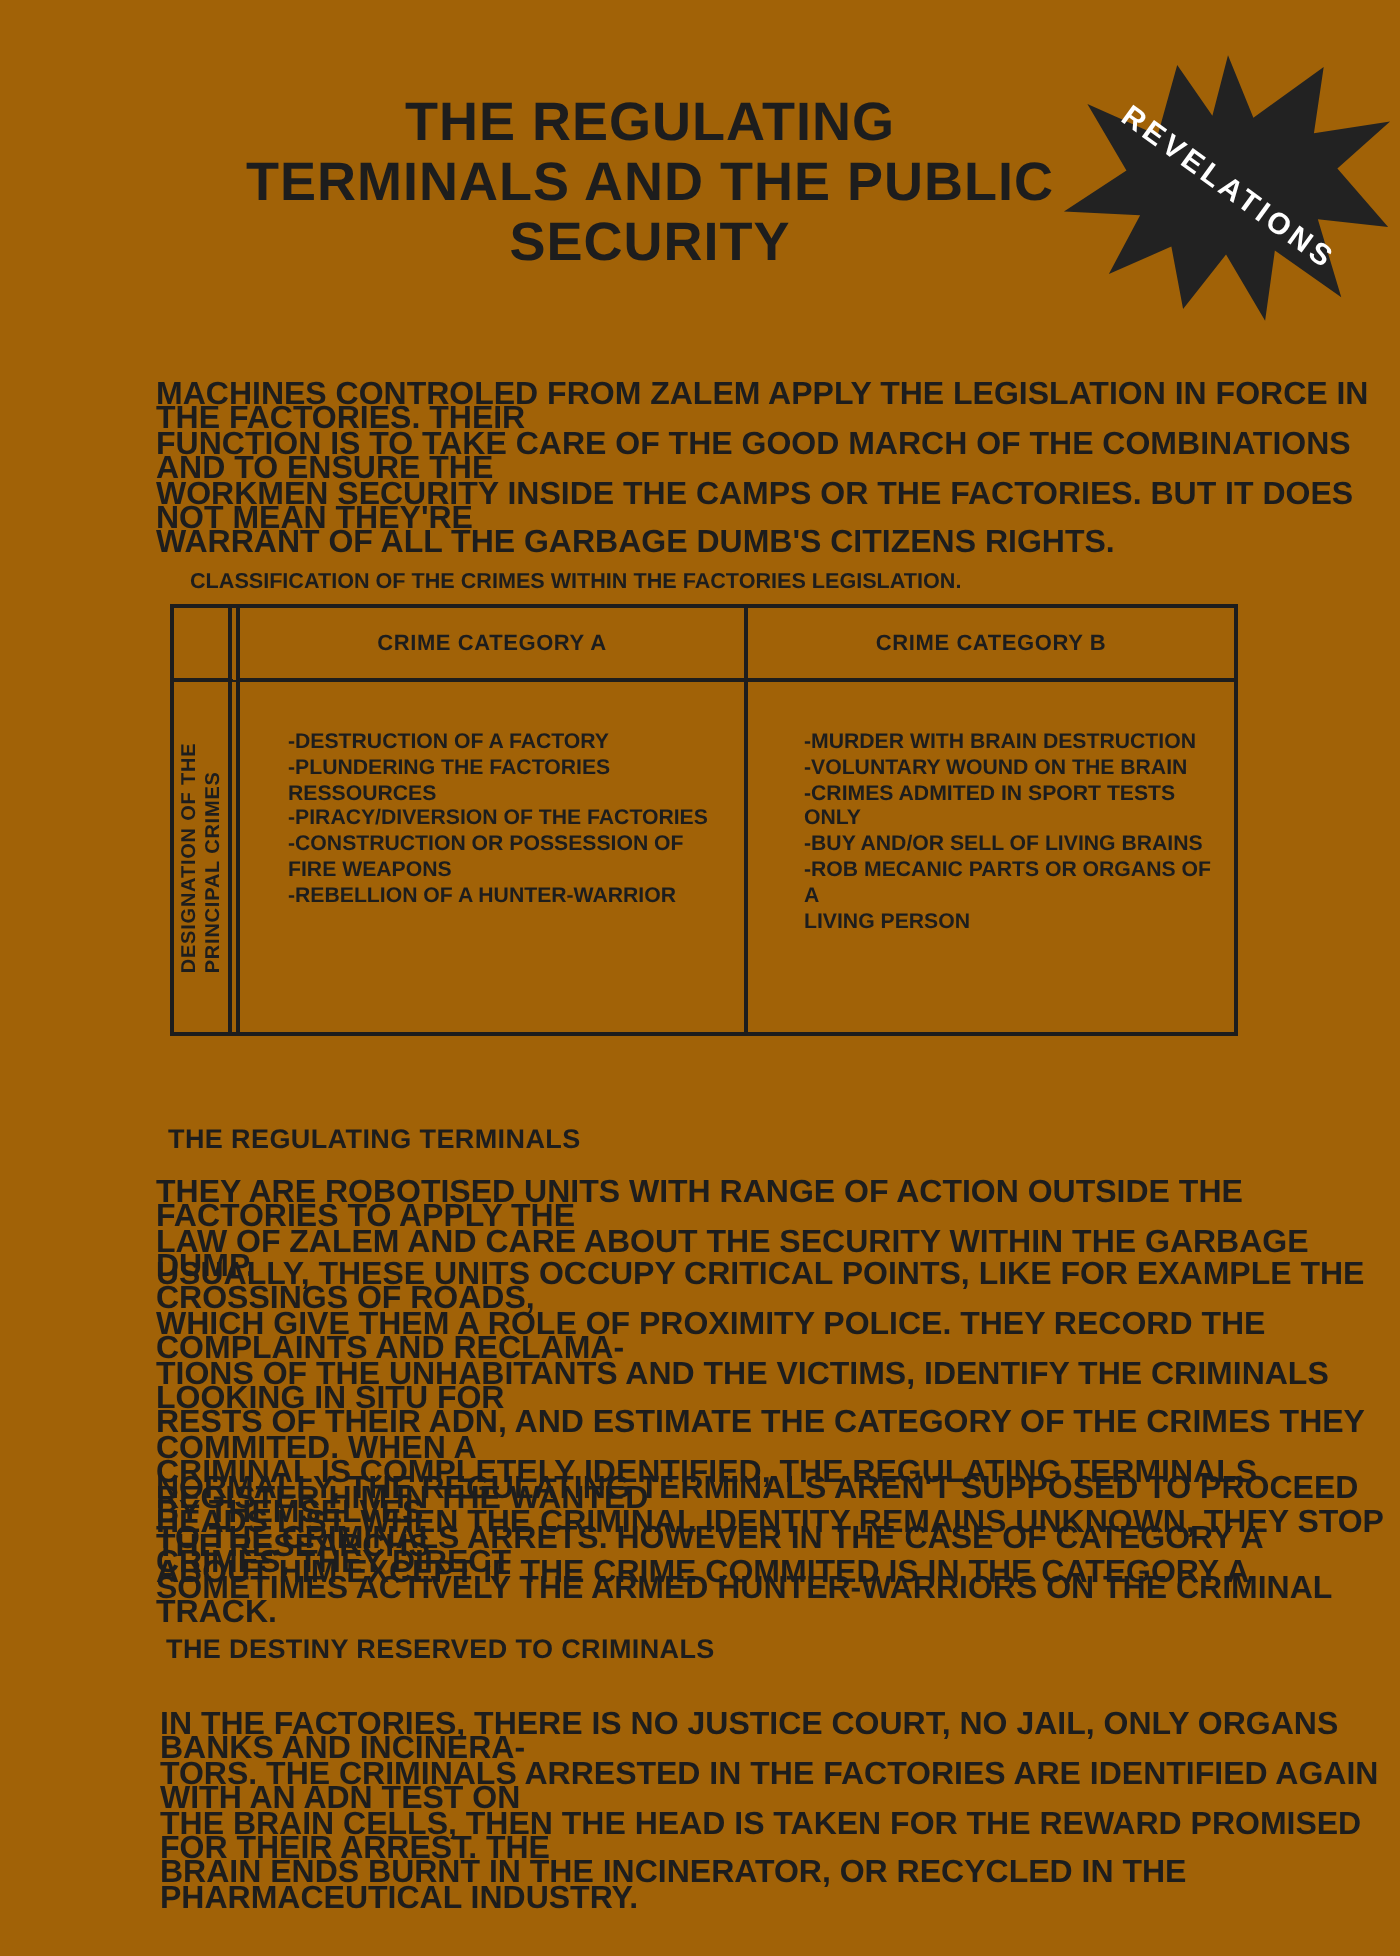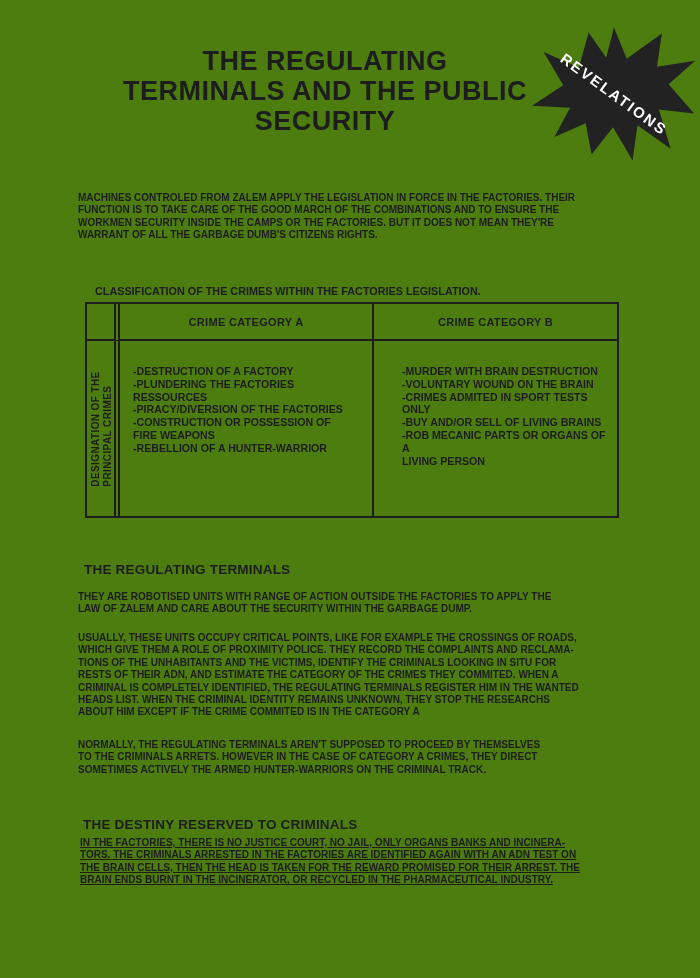--- a/index.html
+++ b/index.html
@@ -1,41 +1,41 @@
 <!DOCTYPE html>
 <html><head>
 <meta charset="utf-8">
 <style>
   html,body { margin:0; padding:0; }
   body { background:#e8e8e8; }
   .page {
     position:relative;
     width:700px; height:978px;
     margin:0 auto;
-    background:#4d7c0f;
+    background:#a16207;
     color:#1d1d1d;
     font-family:"Liberation Sans","DejaVu Sans",sans-serif;
     font-weight:700;
     overflow:hidden;
   }
   .doc-title {
     position:absolute; top:46px; left:50px; width:550px;
     text-align:center;
     font-size:27px; line-height:30px; letter-spacing:0.5px;
     white-space:pre-line;
   }
   .badge { position:absolute; top:24px; left:531px; width:166px; height:140px; }
   .badge svg { width:100%; height:100%; display:block; }
   .badge-label {
     position:absolute; top:50%; left:50%;
     transform:translate(-50%,-50%) rotate(36deg);
     color:#ffffff; font-size:15px; letter-spacing:2px; white-space:nowrap;
   }
   .h-sec { position:absolute; font-size:13.5px; letter-spacing:0.2px; white-space:nowrap; }
-  .para  { position:absolute; font-size:10px; line-height:12.4px; white-space:pre-line; }
+  .para  { position:absolute; font-size:16px; line-height:12.4px; white-space:pre-line; }
   .caption { position:absolute; top:285px; left:95px; font-size:10.8px; white-space:nowrap; }
 
   .crime-table {
     position:absolute; top:302px; left:85px;
     display:grid;
     grid-template-columns:33px 254px 243px;
     grid-template-rows:37px 175px;
     border:2px solid #1d1d1d;
   }
   .crime-table > div { box-sizing:border-box; }
@@ -47,21 +47,21 @@
   .hlabel  { border-right:6px double #1d1d1d; border-bottom:2px solid #1d1d1d; }
   .hcell-a { border-right:2px solid #1d1d1d; }
   .body-label { border-right:6px double #1d1d1d; position:relative; }
   .vlabel {
     position:absolute; left:50%; top:50%;
     transform:translate(-50%,-50%) rotate(-90deg);
     white-space:pre; font-size:10px; line-height:11.5px; letter-spacing:0.4px;
   }
   .body-a {
     border-right:2px solid #1d1d1d;
-    padding:24px 4px 0 13px;
+    padding:24px 4px 0 24px;
     font-size:10.6px; line-height:12.8px; white-space:pre-line;
   }
   .body-b {
     padding:24px 2px 0 28px;
     font-size:10.6px; line-height:12.8px; white-space:pre-line;
   }
 </style>
 </head>
 <body>
 
@@ -117,18 +117,18 @@
 TIONS OF THE UNHABITANTS AND THE VICTIMS, IDENTIFY THE CRIMINALS LOOKING IN SITU FOR
 RESTS OF THEIR ADN, AND ESTIMATE THE CATEGORY OF THE CRIMES THEY COMMITED. WHEN A
 CRIMINAL IS COMPLETELY IDENTIFIED, THE REGULATING TERMINALS REGISTER HIM IN THE WANTED
 HEADS LIST. WHEN THE CRIMINAL IDENTITY REMAINS UNKNOWN, THEY STOP THE RESEARCHS
 ABOUT HIM EXCEPT IF THE CRIME COMMITED IS IN THE CATEGORY A</div>
   <div class="para" style="top:739px; left:78px;">NORMALLY, THE REGULATING TERMINALS AREN'T SUPPOSED TO PROCEED BY THEMSELVES
 TO THE CRIMINALS ARRETS. HOWEVER IN THE CASE OF CATEGORY A CRIMES, THEY DIRECT
 SOMETIMES ACTIVELY THE ARMED HUNTER-WARRIORS ON THE CRIMINAL TRACK.</div>
 
   <div class="h-sec" style="top:806px; left:83px;margin-top:11px;">THE DESTINY RESERVED TO CRIMINALS</div>
-  <div class="para" style="top:837px; left:80px;text-decoration:underline;">IN THE FACTORIES, THERE IS NO JUSTICE COURT, NO JAIL, ONLY ORGANS BANKS AND INCINERA-
+  <div class="para" style="top:857px; left:80px;">IN THE FACTORIES, THERE IS NO JUSTICE COURT, NO JAIL, ONLY ORGANS BANKS AND INCINERA-
 TORS. THE CRIMINALS ARRESTED IN THE FACTORIES ARE IDENTIFIED AGAIN WITH AN ADN TEST ON
 THE BRAIN CELLS, THEN THE HEAD IS TAKEN FOR THE REWARD PROMISED FOR THEIR ARREST. THE
 BRAIN ENDS BURNT IN THE INCINERATOR, OR RECYCLED IN THE PHARMACEUTICAL INDUSTRY.</div>
 
 </div>
 
 </body></html>

